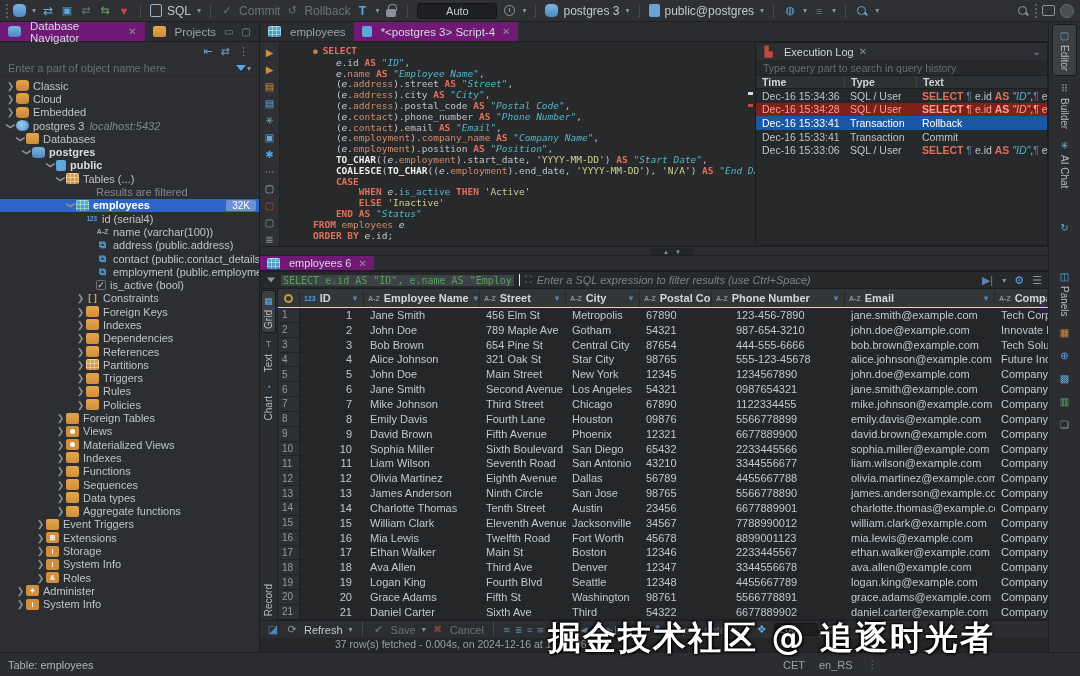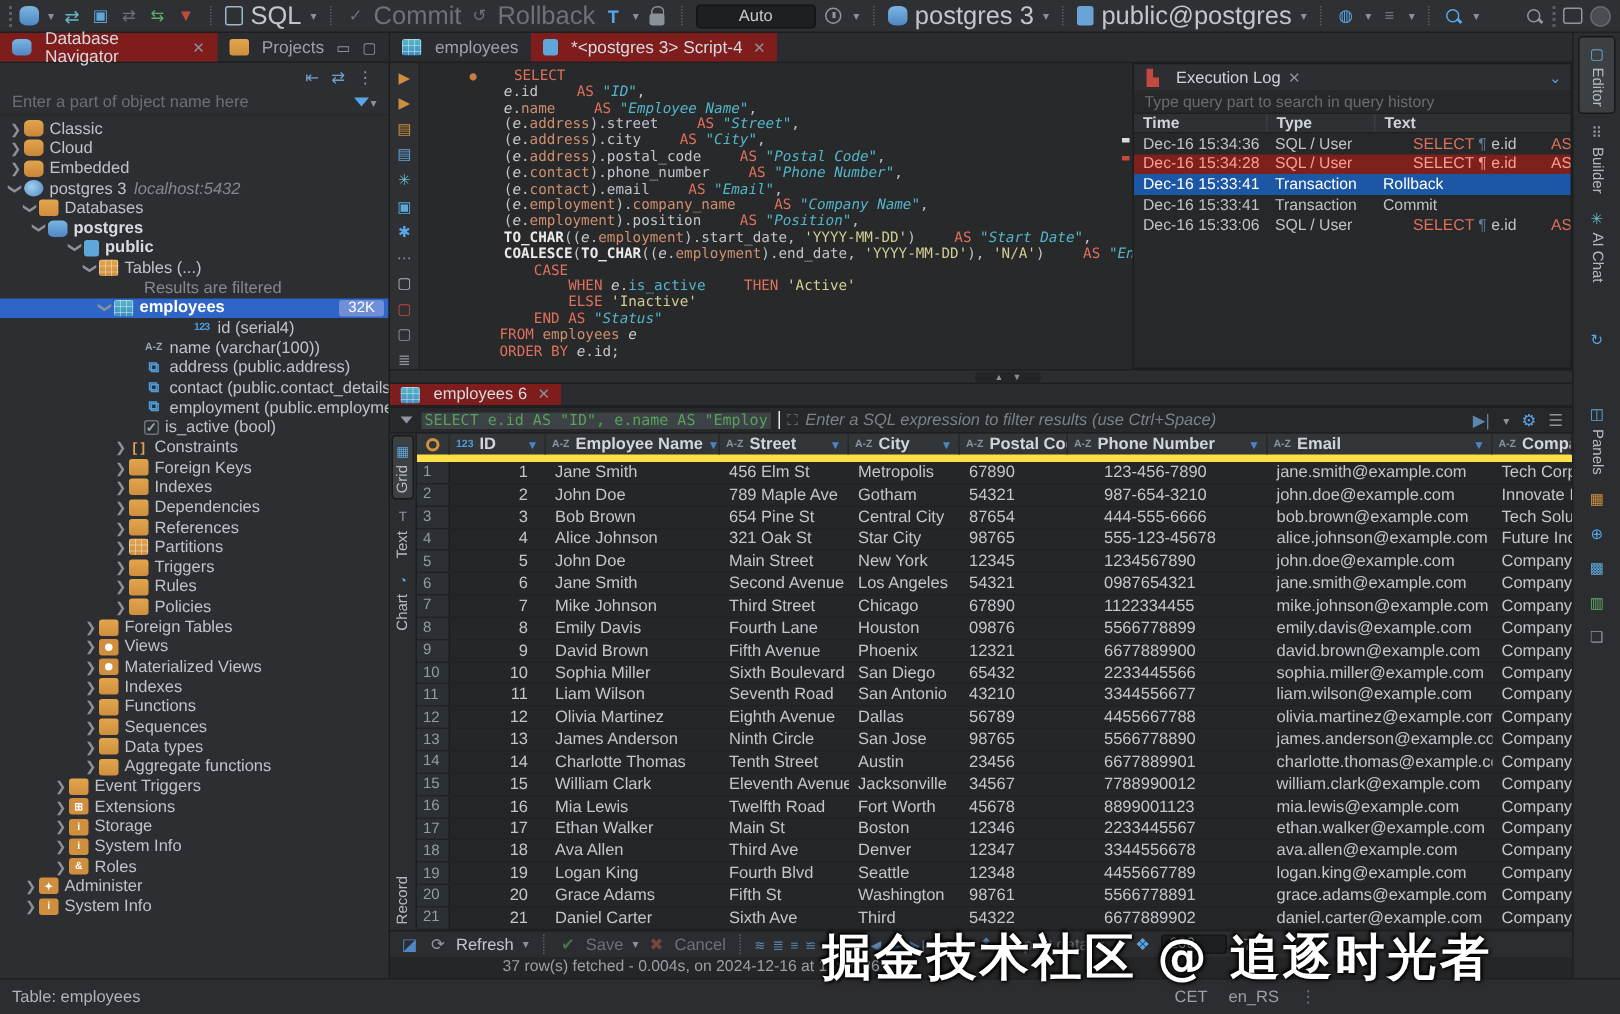--- a/index.html
+++ b/index.html
@@ -6,21 +6,21 @@
   body { background:#17181a; font-family:"Liberation Sans",sans-serif; }
   #app { position:relative; width:1080px; height:676px; background:#242628; overflow:hidden;
          color:#c3c7cc; font-size:12px; }
 
   
   #topbar { position:absolute; left:0; top:0; width:1080px; height:22px; background:#2e3033;
             border-bottom:1px solid #1d1f21; display:flex; align-items:center; padding:0 6px; gap:5px; }
   .tb-sep { width:1px; height:13px; border-left:1px dotted #5a5e63; margin:0 4px; }
   .tbi { width:14px; height:14px; display:inline-flex; align-items:center; justify-content:center;
          font-size:11px; border-radius:3px; flex:0 0 auto; }
-  .tb-lbl { font-size:17px; color:#c2c7cc; }
+  .tb-lbl { font-size:12px; color:#c2c7cc; }
   .tb-dis { color:#6d7277; }
   .caret { font-size:8px; color:#8b9198; margin-left:1px; }
   .combo { width:80px; height:16px; background:#1d1f20; border:1px solid #131516; border-radius:3px;
            display:flex; align-items:center; justify-content:center; font-size:11px; color:#c7ccd1; }
   .ic-db-b { background:linear-gradient(#7ab6e0,#4f86c4); border-radius:5px/4px; width:13px; height:13px; }
   .ic-page { width:11px; height:13px; background:#cdd3d9; border-radius:2px; position:relative; }
   .ic-page.blue { background:#6aa3d8; }
   .ic-sqlpage { width:12px; height:13px; border:1.5px solid #9fb6cc; border-radius:2px; }
   .ic-lock { width:10px; height:8px; background:#8b9198; border-radius:2px; position:relative; margin-top:4px; }
   .ic-lock::before { content:""; position:absolute; left:1.5px; top:-5px; width:7px; height:6px;
@@ -37,21 +37,21 @@
   .ic-clock::before { content:""; position:absolute; left:4px; top:2px; width:1.5px; height:4px; background:#8f969d; }
   .ic-grip { border-left:2px dotted #5a5e63; height:14px; width:2px; }
   .ic-circle-dark { width:14px; height:14px; border-radius:50%; background:#4a4e53; border:1px solid #666b70; }
   .ic-winpanel { width:13px; height:11px; border:1.5px solid #8f969d; border-radius:2px; }
 
   
   #sidebar { position:absolute; left:0; top:22px; width:260px; height:630px; background:#2c2e31;
              border-right:1px solid #1b1d1f; }
   .tabrow { height:20px; background:#2a2c2f; border-bottom:1px solid #1d1f21; display:flex; align-items:stretch; }
   .tab { display:flex; align-items:center; gap:5px; padding:0 8px; font-size:11.5px; color:#9da2a8; }
-  .tab.active { background:#7f1d1d; color:#d6dae0; }
+  .tab.active { background:#701a75; color:#d6dae0; }
   .tab .x { color:#8b9198; font-size:10px; margin-left:2px; }
   .tabrow .spacer { flex:1; }
   .winbtns { display:flex; align-items:center; gap:8px; padding-right:8px; color:#8b9198; font-size:10px; }
   #sb-toolbar { height:18px; display:flex; align-items:center; justify-content:flex-end; gap:8px; padding:0 10px;
                 color:#6fa0c8; font-size:11px; }
   #sb-filter { height:17px; display:flex; align-items:center; padding:0 8px; font-size:11px; color:#6b7075;
                border-bottom:1px solid #26282a; }
   #sb-filter .spacer { flex:1; }
   .funnel { width:0; height:0; border-left:5px solid transparent; border-right:5px solid transparent;
             border-top:6px solid #58a6e8; display:inline-block; }
@@ -93,21 +93,21 @@
   
   #ed-tabs { position:absolute; left:260px; top:22px; width:820px; height:20px; background:#2a2c2f;
              border-bottom:1px solid #1d1f21; display:flex; }
   #editor { position:absolute; left:260px; top:42px; width:788px; height:204px; background:#27292b; }
   #ed-gutter { position:absolute; left:0; top:0; width:20px; height:204px; background:#2e3033;
                border-right:1px solid #1f2123; display:flex; flex-direction:column; align-items:center;
                padding-top:4px; gap:4.5px; }
   .gico { width:13px; height:13px; display:flex; align-items:center; justify-content:center; font-size:10px; }
   #sql-code { position:absolute; left:20px; top:0; width:475px; height:204px; padding:4px 0 0 33px;
               font-family:"DejaVu Sans Mono",monospace; font-size:9.5px; line-height:10.8px; white-space:pre; }
-  .tk-k { color:#e0705c; font-weight:normal;margin-left:20px; }
+  .tk-k { color:#e0705c; font-weight:bold; }
   .tk-f { color:#eceaea; font-weight:bold; }
   .tk-m { color:#cf8e6d; }
   .tk-v { color:#c7cdd3; font-style:italic; }
   .tk-s { color:#53b6c8; font-style:italic; }
   .tk-q { color:#d3cd92; }
   .tk-b { color:#53b6c8; }
   .tk-p { color:#bfc4ca; }
   .tk-pi { color:#5f7f9f; }
   .tk-dot { color:#c87d44; font-size:8px; }
   #ed-scroll { position:absolute; left:487px; top:0; width:8px; height:204px; }
@@ -161,21 +161,21 @@
                         font-size:10px; padding:0 2px; white-space:nowrap; }
   #res-filter .cursor { width:1px; height:12px; background:#e8eaec; }
   #res-filter .ph { color:#7b828a; font-style:italic; }
   #res-filter .right { margin-left:auto; display:flex; align-items:center; gap:8px; color:#8f969d; }
   #lstrip { position:absolute; left:0; top:33px; width:18px; height:331px; background:#2b2d30;
             border-right:1px solid #1d1f21; display:flex; flex-direction:column; }
   #lstrip .vtab { margin:1px; padding:3px 0; }
   #lstrip .bottomgrp { margin-top:auto; }
   #grid { position:absolute; left:18px; top:33px; width:770px; height:331px; overflow:hidden; }
   .ghead { display:grid; grid-template-columns:22px 64px 116px 86px 74px 72px 133px 150px 53px;
-           height:19px; background:#323639; border-bottom:5px solid #fde047; }
+           height:19px; background:#323639; border-bottom:1px solid #fde047; }
   .ghead .hc { display:flex; align-items:center; padding:0 4px; font-size:11px; font-weight:bold;
                color:#d2d6da; border-right:1px solid #26282b; overflow:hidden; white-space:nowrap; }
   .hc .typ { font-size:7px; color:#8a93a0; margin-right:4px; font-weight:bold; flex:0 0 auto; }
   .hc .typ.num { color:#4f9ddb; }
   .hc .sort { margin-left:auto; color:#4c86c2; font-size:8px; padding-left:3px; }
   .keydot { width:9px; height:9px; border:2px solid #cf9240; border-radius:50%; margin:0 auto; }
   .grow { display:grid; grid-template-columns:22px 64px 116px 86px 74px 72px 133px 150px 53px;
           height:14.857px; border-bottom:1px solid #202224; align-items:center; font-size:11px; color:#c3c7cc; }
   .grow .rn { background:#2c2f33; border-right:1px solid #1a1c1e; color:#969ca3; font-size:10px;
               height:100%; display:flex; align-items:center; padding-left:4px; }
@@ -342,21 +342,21 @@
         <div class="trow mut" style="padding-left: 85px;">
           <span class="chev"></span>
           <span class="tl">Results are filtered</span>
         </div>
         <div class="trow sel" style="padding-left: 65px;">
           <span class="chev open">❯</span>
           <span class="tic tbl"></span>
           <span class="tl">employees</span>
           <span class="tbadge">32K</span>
         </div>
-        <div class="trow" style="padding-left: 117px;">
+        <div class="trow" style="padding-left: 74px;">
           <span class="chev"></span>
           <span class="tic n123">123</span>
           <span class="tl">id (serial4)</span>
         </div>
         <div class="trow" style="padding-left: 85px;">
           <span class="chev"></span>
           <span class="tic naz">A-Z</span>
           <span class="tl">name (varchar(100))</span>
         </div>
         <div class="trow" style="padding-left: 85px;">

